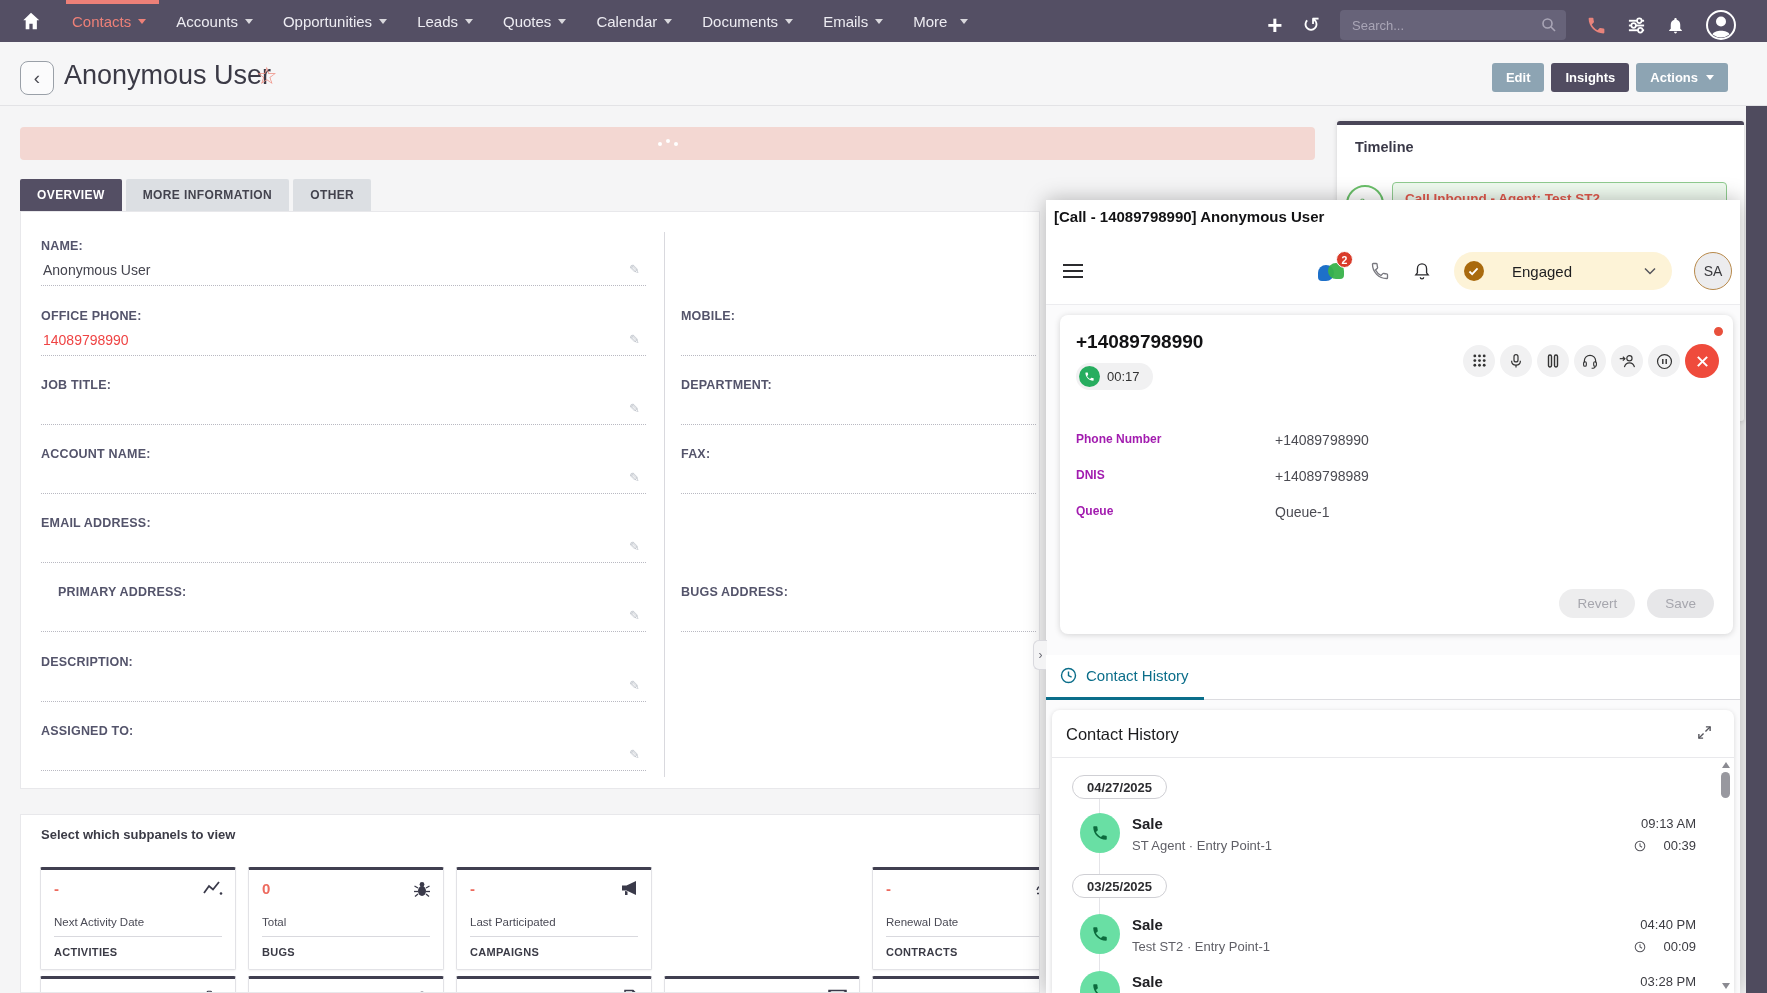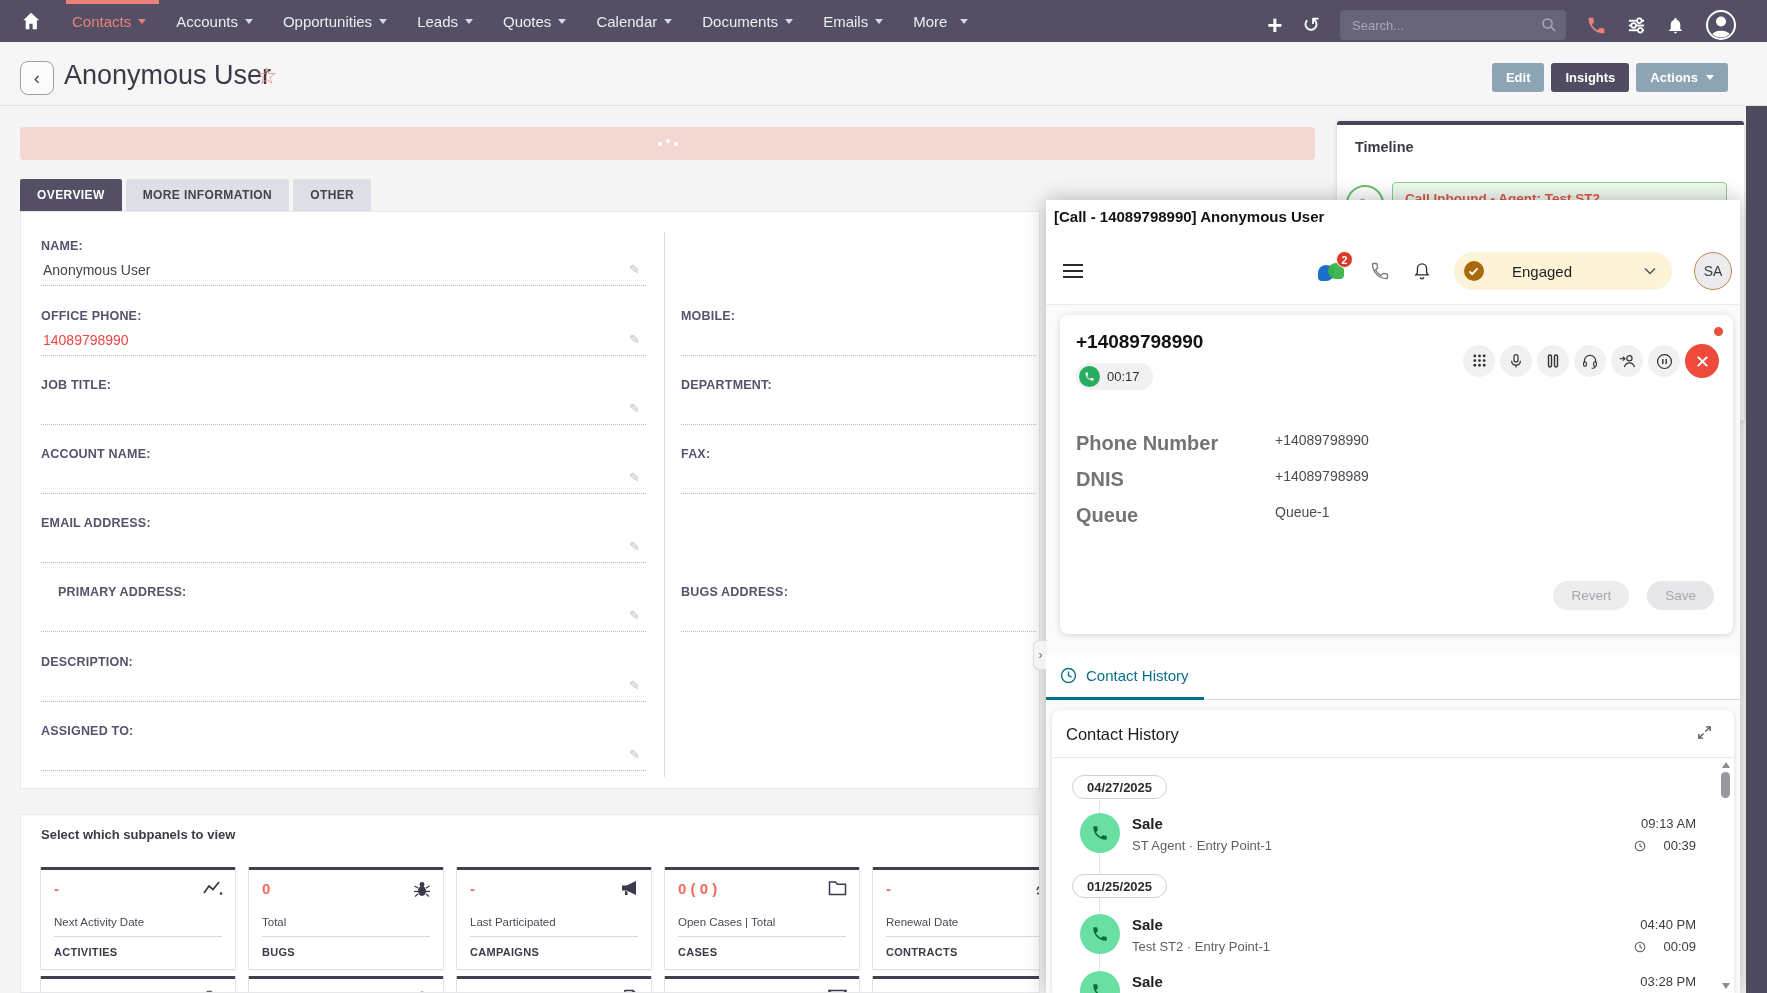--- a/index.html
+++ b/index.html
@@ -92,23 +92,23 @@
   .call-card { position:absolute; left:14px; top:115px; width:673px; height:319px; background:#fff; border-radius:8px; box-shadow:0 1px 6px rgba(0,0,0,.16); }
   .cc-dot { position:absolute; left:652px; top:10px; width:13px; height:13px; border-radius:50%; background:#e8503c; border:2px solid #fff; }
   .cc-number { position:absolute; left:16px; top:16px; font-size:19px; font-weight:bold; color:#121214; }
   .cc-timer { position:absolute; left:16px; top:48px; height:27px; border-radius:14px; background:#f1f1f2; display:flex; align-items:center; gap:7px; padding:0 13px 0 3px; }
   .cc-timer .gdot { width:21px; height:21px; border-radius:50%; background:#27ad5f; display:flex; align-items:center; justify-content:center; }
   .cc-timer span { font-size:13px; color:#333; }
   .cc-controls { position:absolute; right:14px; top:29px; display:flex; align-items:center; gap:5px; }
   .ctl { width:32px; height:32px; border-radius:50%; background:#f1f1f2; display:flex; align-items:center; justify-content:center; cursor:pointer; }
   .ctl.end { width:34px; height:34px; background:#ef4b3c; }
   .cc-row { position:absolute; left:16px; width:620px; height:20px; }
-  .cc-row .l { position:absolute; left:0; font-size:20px; font-weight:bold; color:#737373; }
+  .cc-row .l { position:absolute; left:0; font-size:12px; font-weight:bold; color:#a21caf; }
   .cc-row .v { position:absolute; left:199px; font-size:14px; color:#4b4b52; }
-  .cc-btns { position:absolute; right:19px; bottom:24px; display:flex; gap:18px; }
+  .cc-btns { position:absolute; right:19px; bottom:16px; display:flex; gap:12px; }
   .pill-btn { height:29px; border:none; border-radius:15px; font-size:13.5px; font-family:"Liberation Sans",sans-serif; color:#a6a6ad; cursor:pointer; padding:0 18px; }
   .pill-btn.revert { background:#ededee; }
   .pill-btn.save { background:#e7e7e9; }
 
   .collapse-handle { position:absolute; left:-13px; top:440px; width:14px; height:30px; background:#f4f4f5; border:1px solid #d9d9de; border-right:none; border-radius:6px 0 0 6px; display:flex; align-items:center; justify-content:center; font-size:12px; color:#6b6b74; cursor:pointer; }
 
   .pa-tabbar { position:absolute; left:0; top:455px; width:100%; height:45px; background:#fff; }
   .pa-tab { position:absolute; left:14px; top:12px; display:flex; align-items:center; gap:9px; cursor:pointer; }
   .pa-tab span { font-size:15px; color:#0b6e8a; }
   .pa-tab-underline { position:absolute; left:0; top:42px; width:158px; height:3px; background:#0b6e8a; }
@@ -340,29 +340,20 @@
       <div class="tval">-</div>
       <div class="ticon"><svg width="19" height="17" viewBox="0 0 19 17">
             <path d="M16 1L6.5 5.5H2v5h4.5L16 15V1z" fill="#3a3a4a"></path>
             <path d="M5 11v4h2.5v-3.4" fill="#3a3a4a"></path>
           </svg></div>
       <div class="tsub">Last Participated</div>
       <div class="tdiv"></div>
       <div class="tname">CAMPAIGNS</div>
     </div>
 
-    <div class="tile" style="left:643px;top:52px">
-      <div class="tval">0 ( 0 )</div>
-      <div class="ticon"><svg width="19" height="16" viewBox="0 0 19 16">
-            <path d="M1.5 2h6l1.8 2.2H17.5V14.5H1.5z" fill="none" stroke="#3a3a4a" stroke-width="1.5"></path>
-          </svg></div>
-      <div class="tsub">Open Cases | Total</div>
-      <div class="tdiv"></div>
-      <div class="tname">CASES</div>
-    </div>
 
     <div class="tile" style="left:851px;top:52px">
       <div class="tval">-</div>
       <div class="ticon"><svg width="20" height="16" viewBox="0 0 20 16">
             <path d="M2 10c1.5-4 2.5-4 3.5 0s2 4 3.5 0 2.5-4 4 0" fill="none" stroke="#3a3a4a" stroke-width="1.5"></path>
             <line x1="2" y1="13.5" x2="16" y2="13.5" stroke="#3a3a4a" stroke-width="1.5"></line>
           </svg></div>
       <div class="tsub">Renewal Date</div>
       <div class="tdiv"></div>
       <div class="tname">CONTRACTS</div>
@@ -578,21 +569,21 @@
         <div class="htime">09:13 AM</div>
         <div class="hdur">
           <svg width="12" height="12" viewBox="0 0 14 14">
               <circle cx="7" cy="7" r="5.6" fill="none" stroke="#55555c" stroke-width="1.2"></circle>
               <polyline points="7,3.8 7,7 9.4,8.4" fill="none" stroke="#55555c" stroke-width="1.2"></polyline>
             </svg>
           <span>00:39</span>
         </div>
       </div>
 
-      <div class="date-pill" style="top:164px">01/25/2025</div>
+      <div class="date-pill" style="top:164px">03/25/2025</div>
 
       <div class="h-item" style="top:204px">
         <div class="hic">
           <svg width="18" height="18" viewBox="0 0 24 24">
               <path d="M6.62 10.79c1.44 2.83 3.76 5.14 6.59 6.59l2.2-2.21c.27-.27.67-.36 1.02-.24 1.12.37 2.33.57 3.57.57.55 0 1 .45 1 1V20c0 .55-.45 1-1 1-9.39 0-17-7.61-17-17 0-.55.45-1 1-1h3.5c.55 0 1 .45 1 1 0 1.25.2 2.45.57 3.57.11.35.03.74-.25 1.02l-2.2 2.2z" fill="#0c6b3d"></path>
             </svg>
         </div>
         <div class="ht">Sale</div>
         <div class="hs">Test ST2 · Entry Point-1</div>
         <div class="htime">04:40 PM</div>

